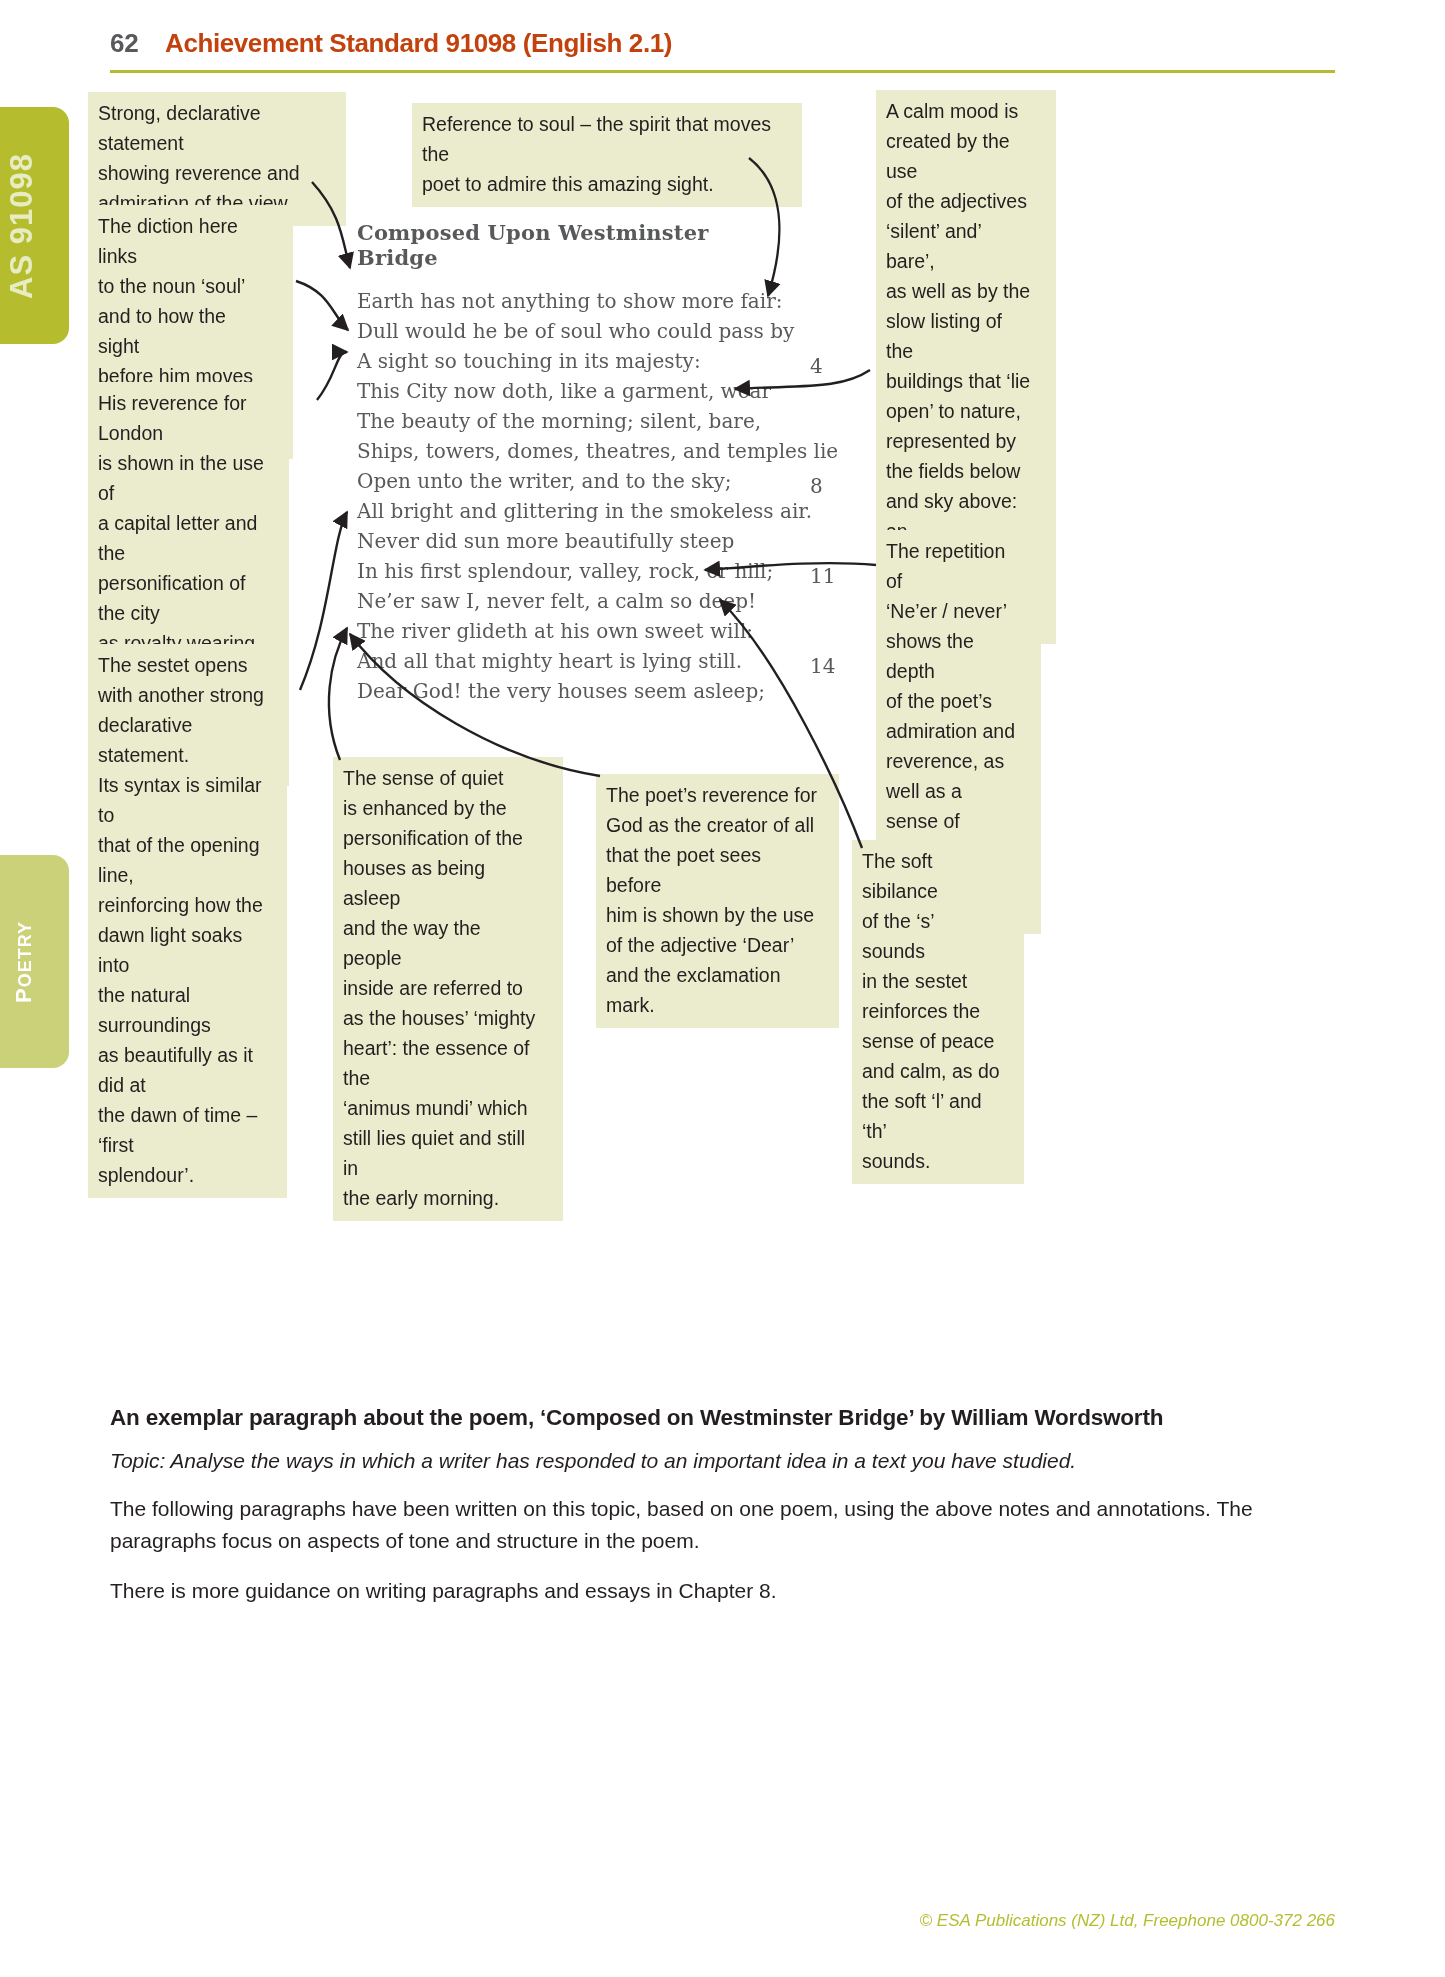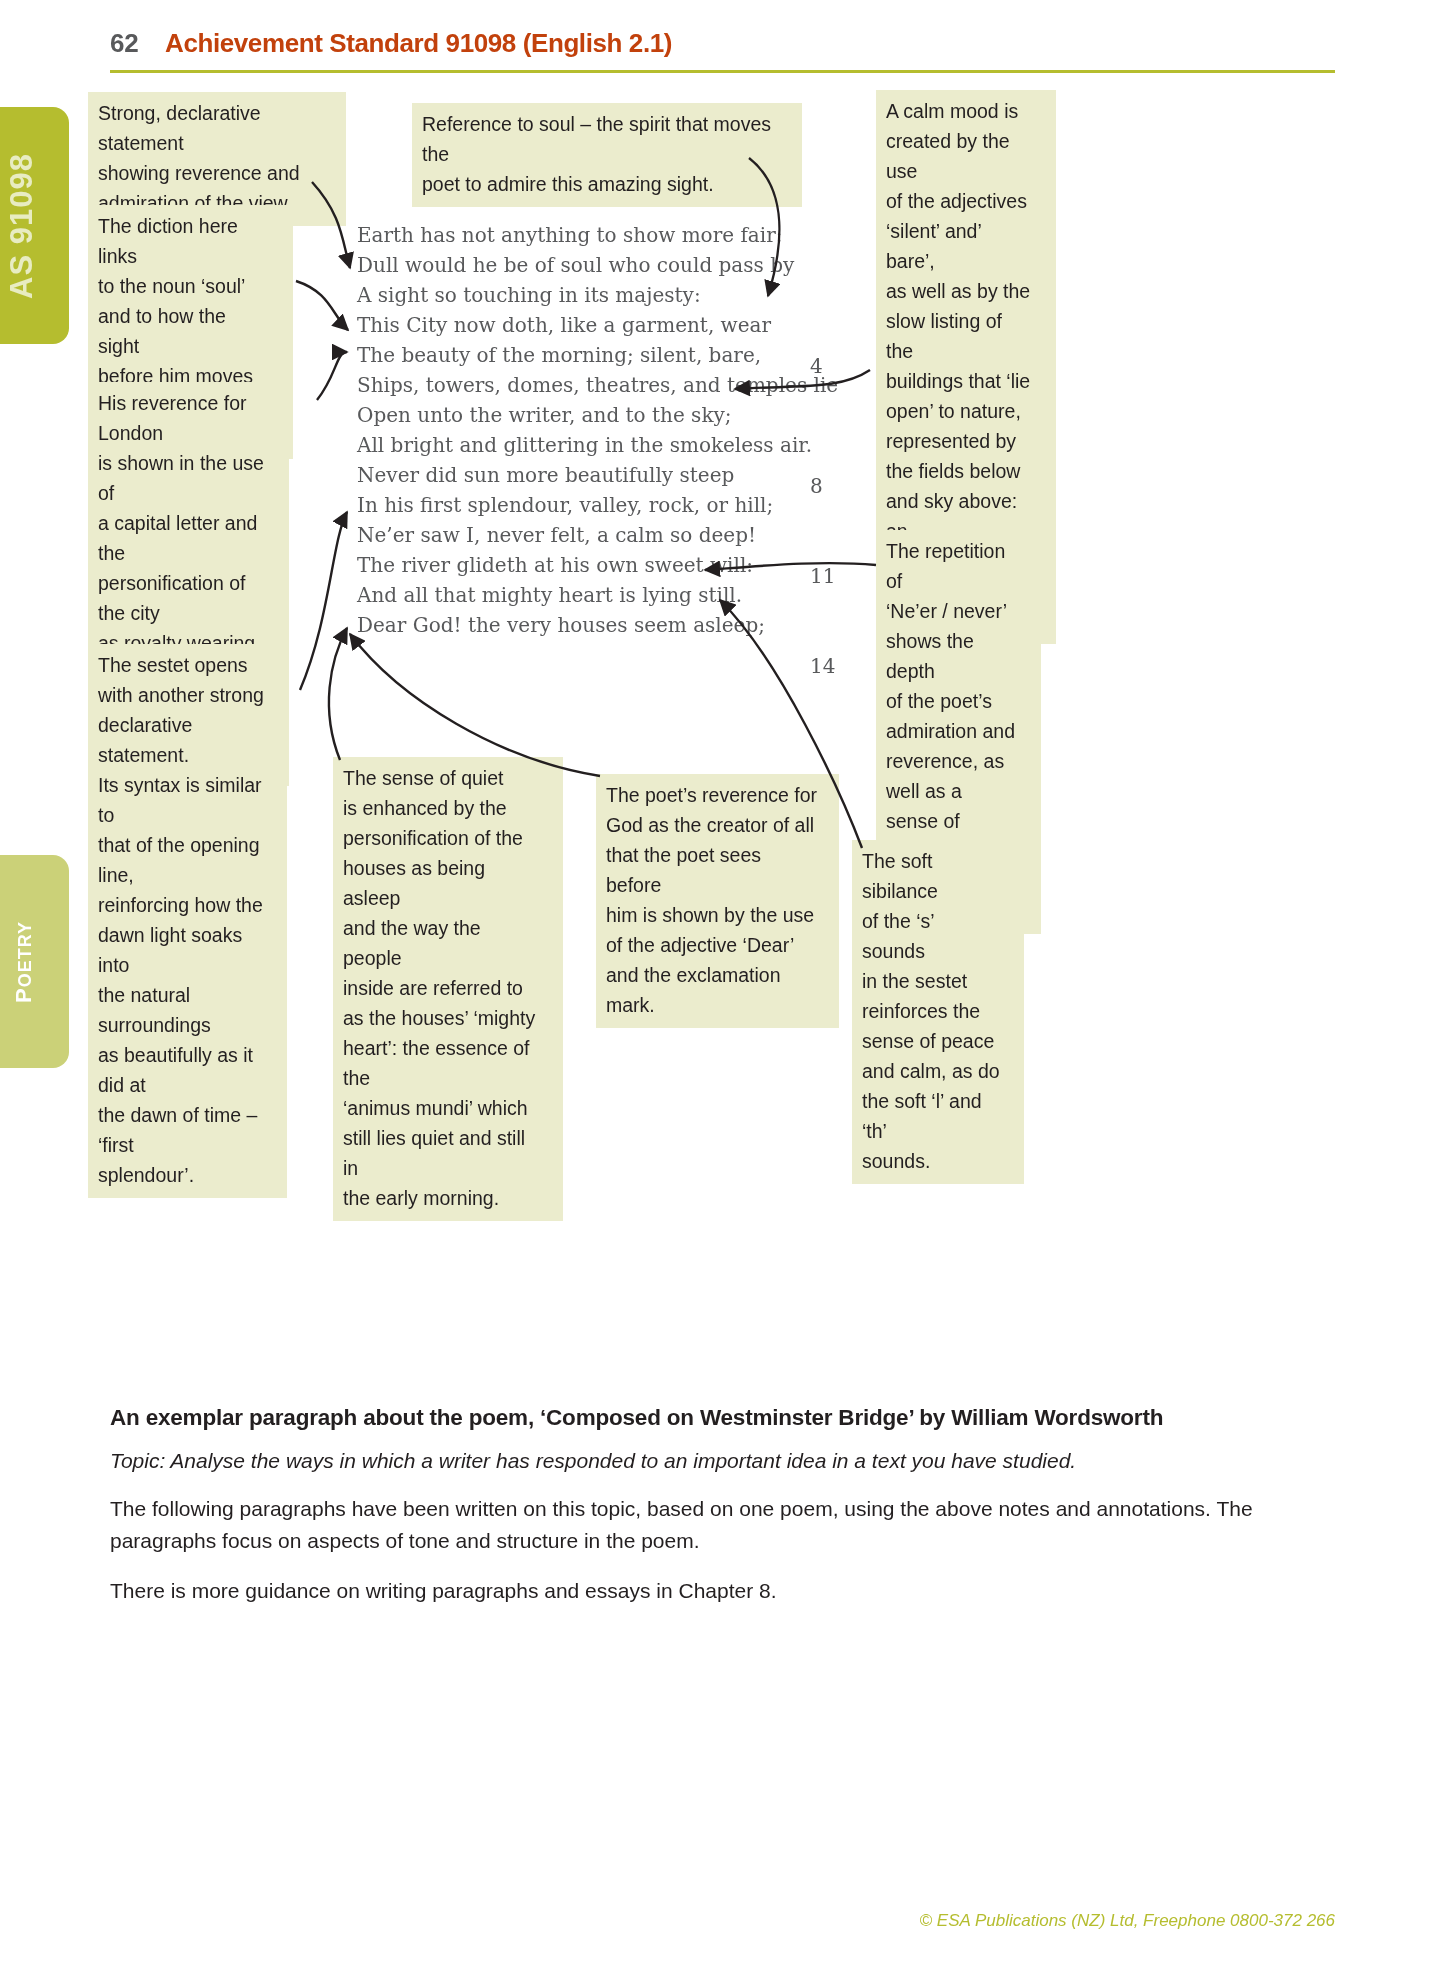--- a/index.html
+++ b/index.html
@@ -281,20 +281,21 @@
 
   <div class="note" style="left:596px; top:774px; width:243px;">The poet’s reverence for
 God as the creator of all
 that the poet sees before
 him is shown by the use
 of the adjective ‘Dear’
 and the exclamation
 mark.</div>
 
   <div id="poem-block">
+    <div id="poem-title">Composed Upon Westminster Bridge</div>
     <div id="poem-lines">
         <div class="poem-line">Earth has not anything to show more fair:</div>
         <div class="poem-line">Dull would he be of soul who could pass by</div>
         <div class="poem-line">A sight so touching in its majesty:</div>
         <div class="poem-line">This City now doth, like a garment, wear</div>
         <div class="poem-line">The beauty of the morning; silent, bare,</div>
         <div class="poem-line">Ships, towers, domes, theatres, and temples lie</div>
         <div class="poem-line">Open unto the writer, and to the sky;</div>
         <div class="poem-line">All bright and glittering in the smokeless air.</div>
         <div class="poem-line">Never did sun more beautifully steep</div>

